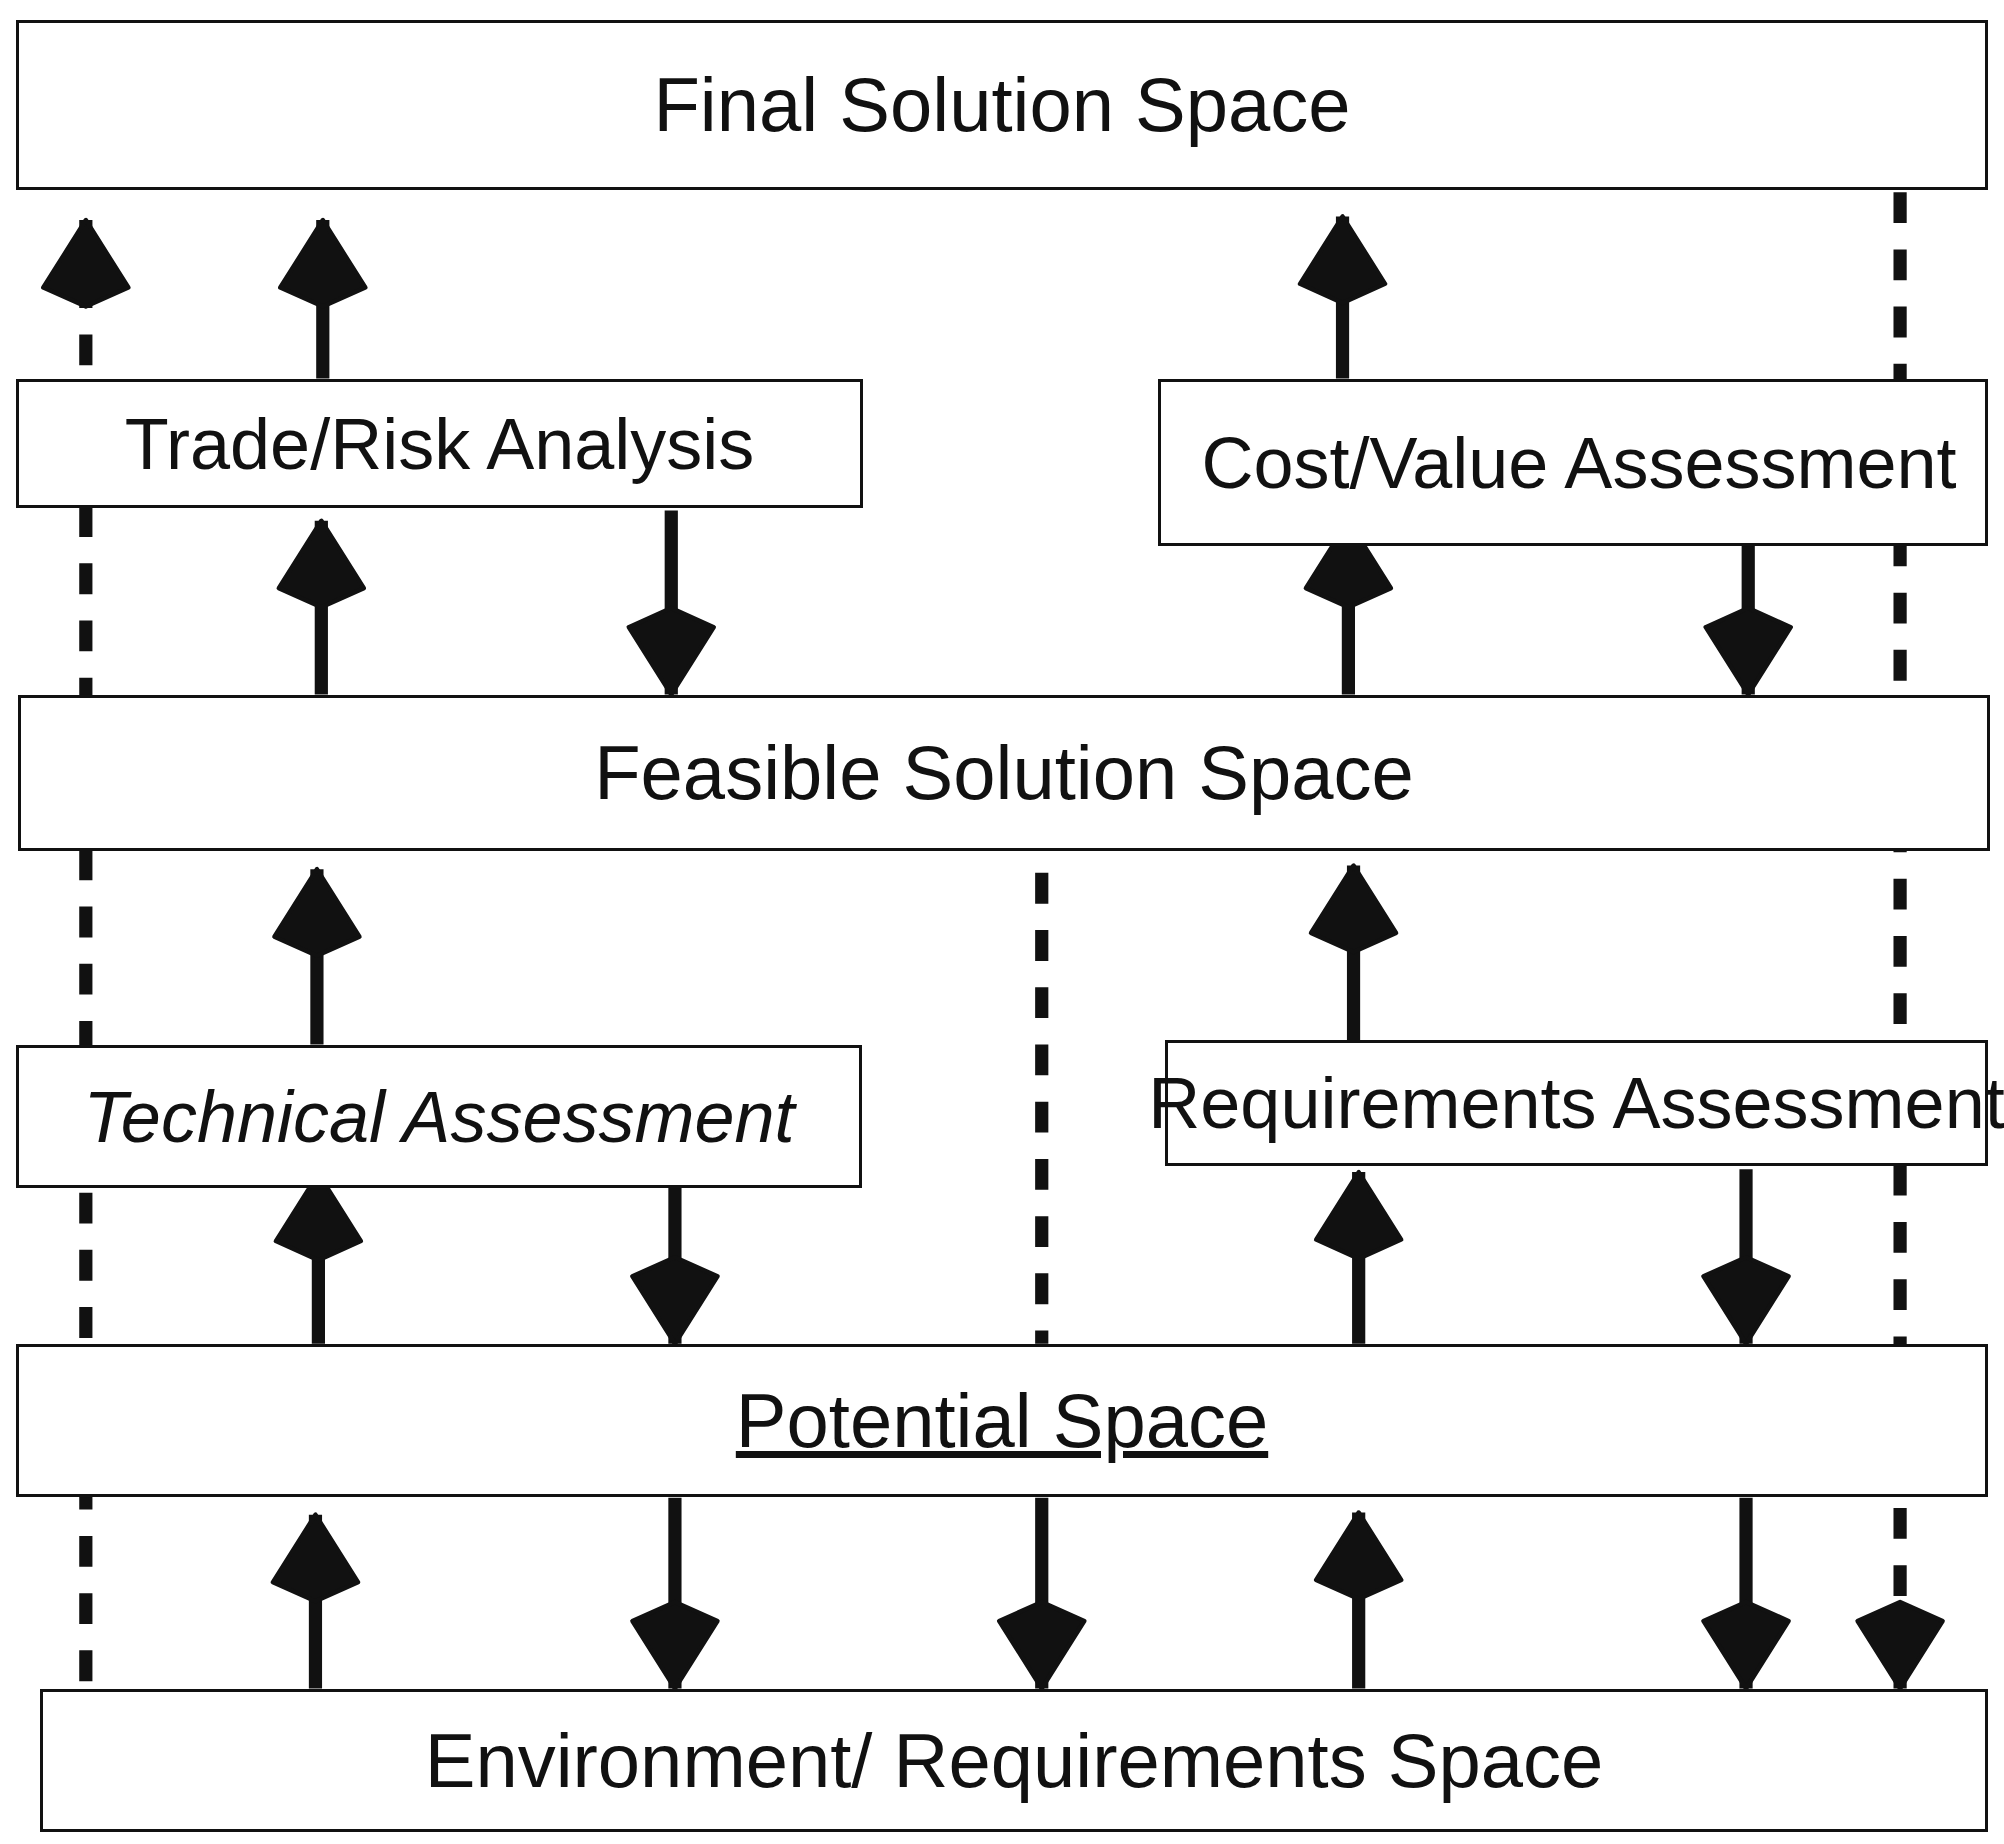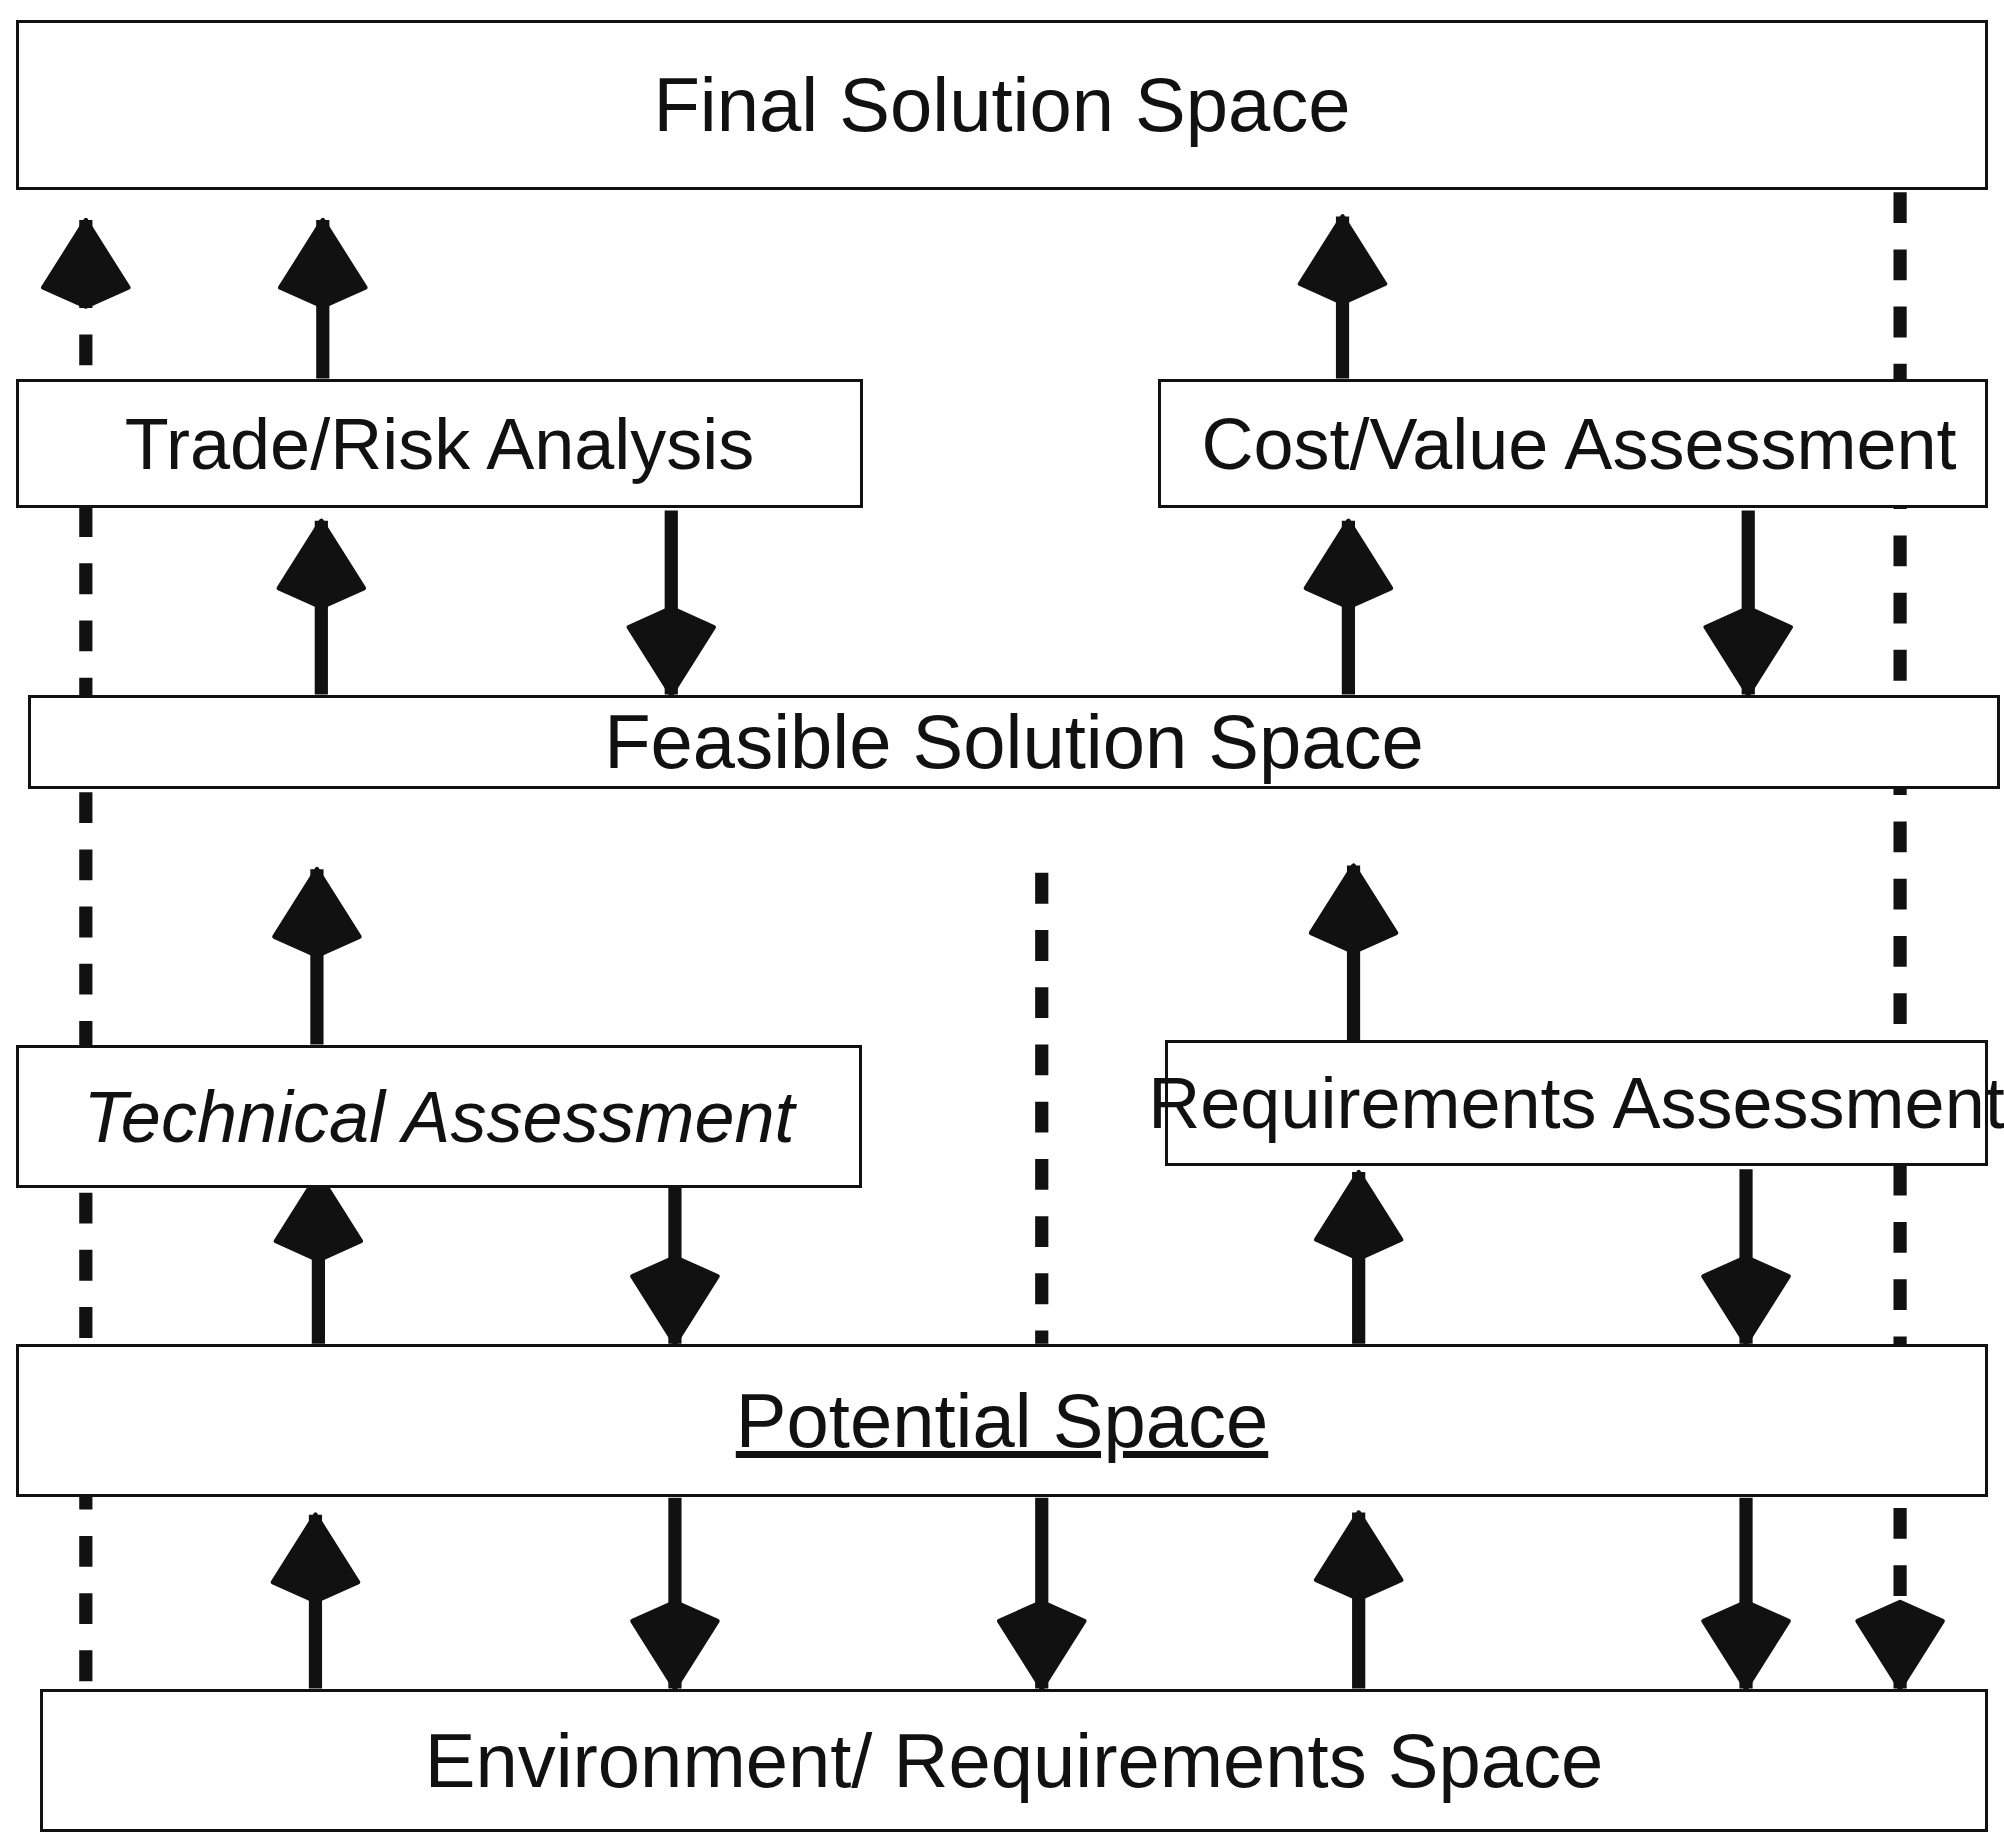--- a/index.html
+++ b/index.html
@@ -128,24 +128,24 @@
       </g>
     </svg>
 
   <div id="nodes">
       <div class="node-box space-box" style="left: 16px; top: 20px; width: 1972px; height: 170px; border-color: rgb(17, 17, 17);">
         <span class="node-label">Final Solution Space</span>
       </div>
       <div class="node-box assess-box" style="left: 16px; top: 379px; width: 847px; height: 129px; border-color: rgb(17, 17, 17);">
         <span class="node-label">Trade/Risk Analysis</span>
       </div>
-      <div class="node-box assess-box" style="left: 1158px; top: 379px; width: 830px; height: 129px; border-color: rgb(17, 17, 17); padding-left: 12px;">
+      <div class="node-box assess-box" style="left: 1158px; top: 379px; width: 830px; height: 167px; border-color: rgb(17, 17, 17); padding-left: 12px;">
         <span class="node-label">Cost/Value Assessment</span>
       </div>
-      <div class="node-box space-box" style="left: 28px; top: 695px; width: 1972px; height: 94px; border-color: rgb(17, 17, 17);">
+      <div class="node-box space-box" style="left: 18px; top: 695px; width: 1972px; height: 156px; border-color: rgb(17, 17, 17);">
         <span class="node-label">Feasible Solution Space</span>
       </div>
       <div class="node-box assess-box" style="left: 16px; top: 1045px; width: 846px; height: 143px; border-color: rgb(17, 17, 17); font-style: italic;">
         <span class="node-label">Technical Assessment</span>
       </div>
       <div class="node-box assess-box" style="left: 1165px; top: 1040px; width: 823px; height: 126px; border-color: rgb(17, 17, 17);">
         <span class="node-label">Requirements Assessment</span>
       </div>
       <div class="node-box space-box" style="left: 16px; top: 1344px; width: 1972px; height: 153px; border-color: rgb(17, 17, 17); text-decoration: underline;">
         <span class="node-label">Potential Space</span>

